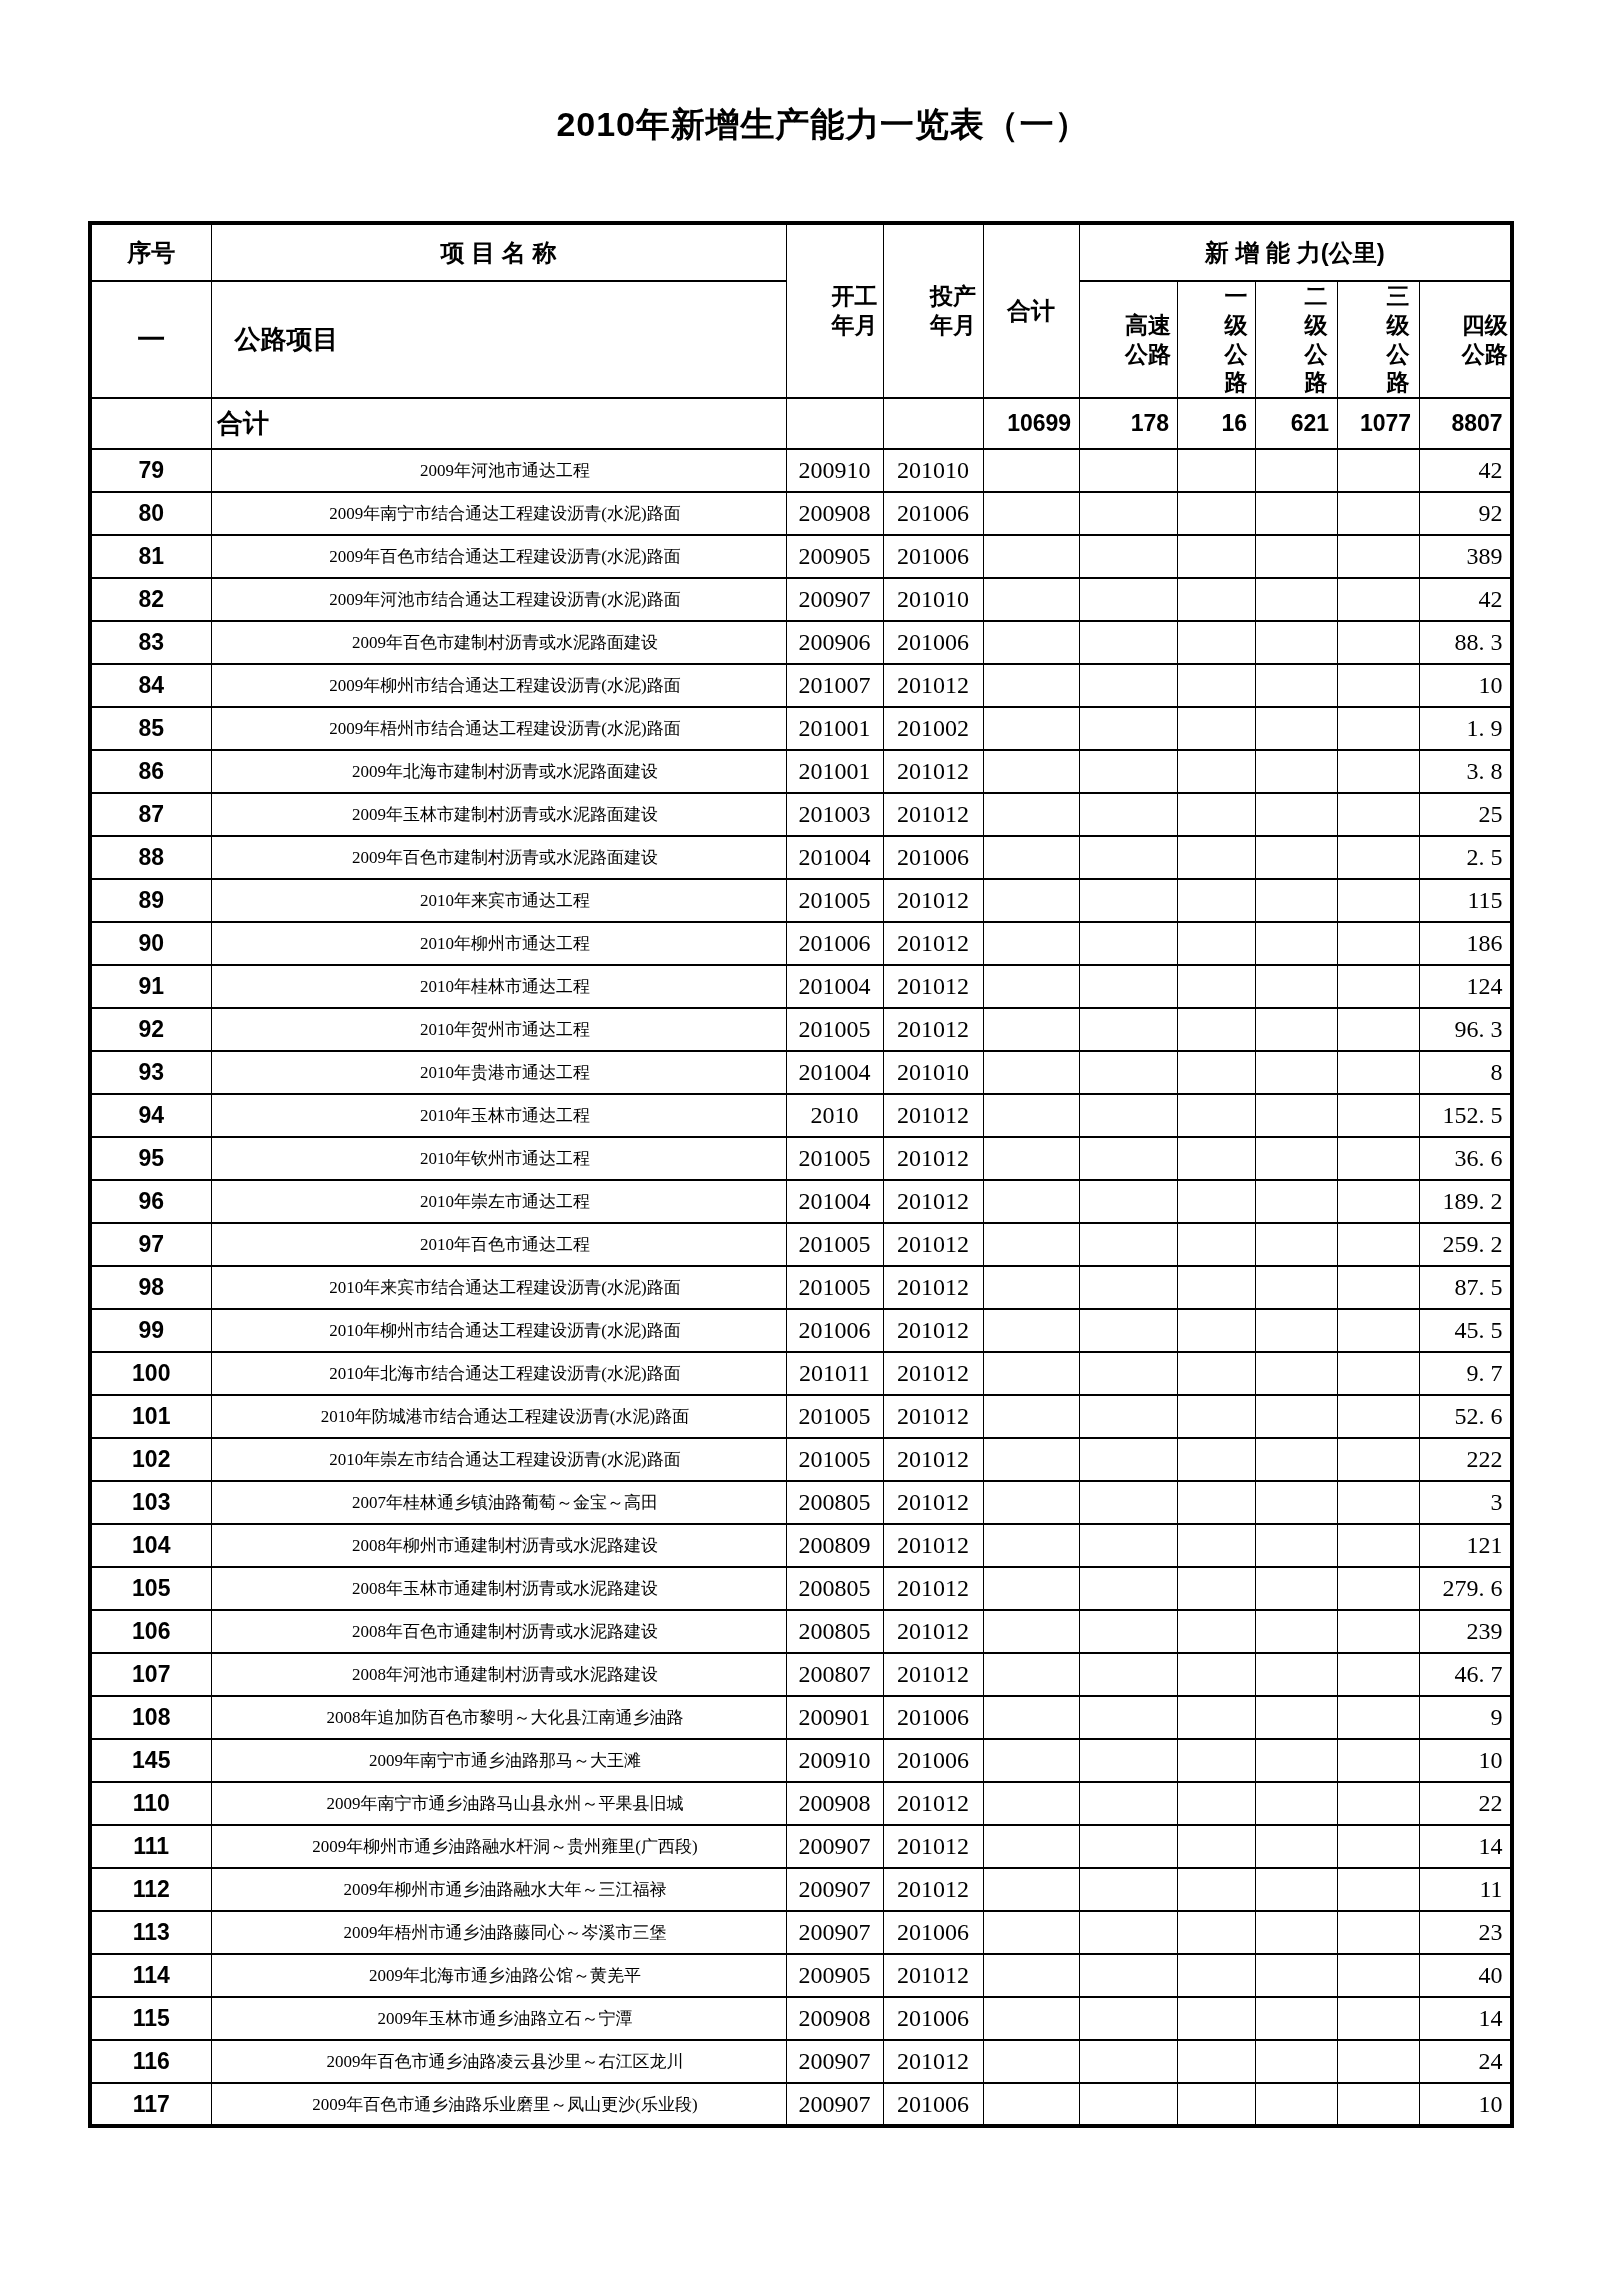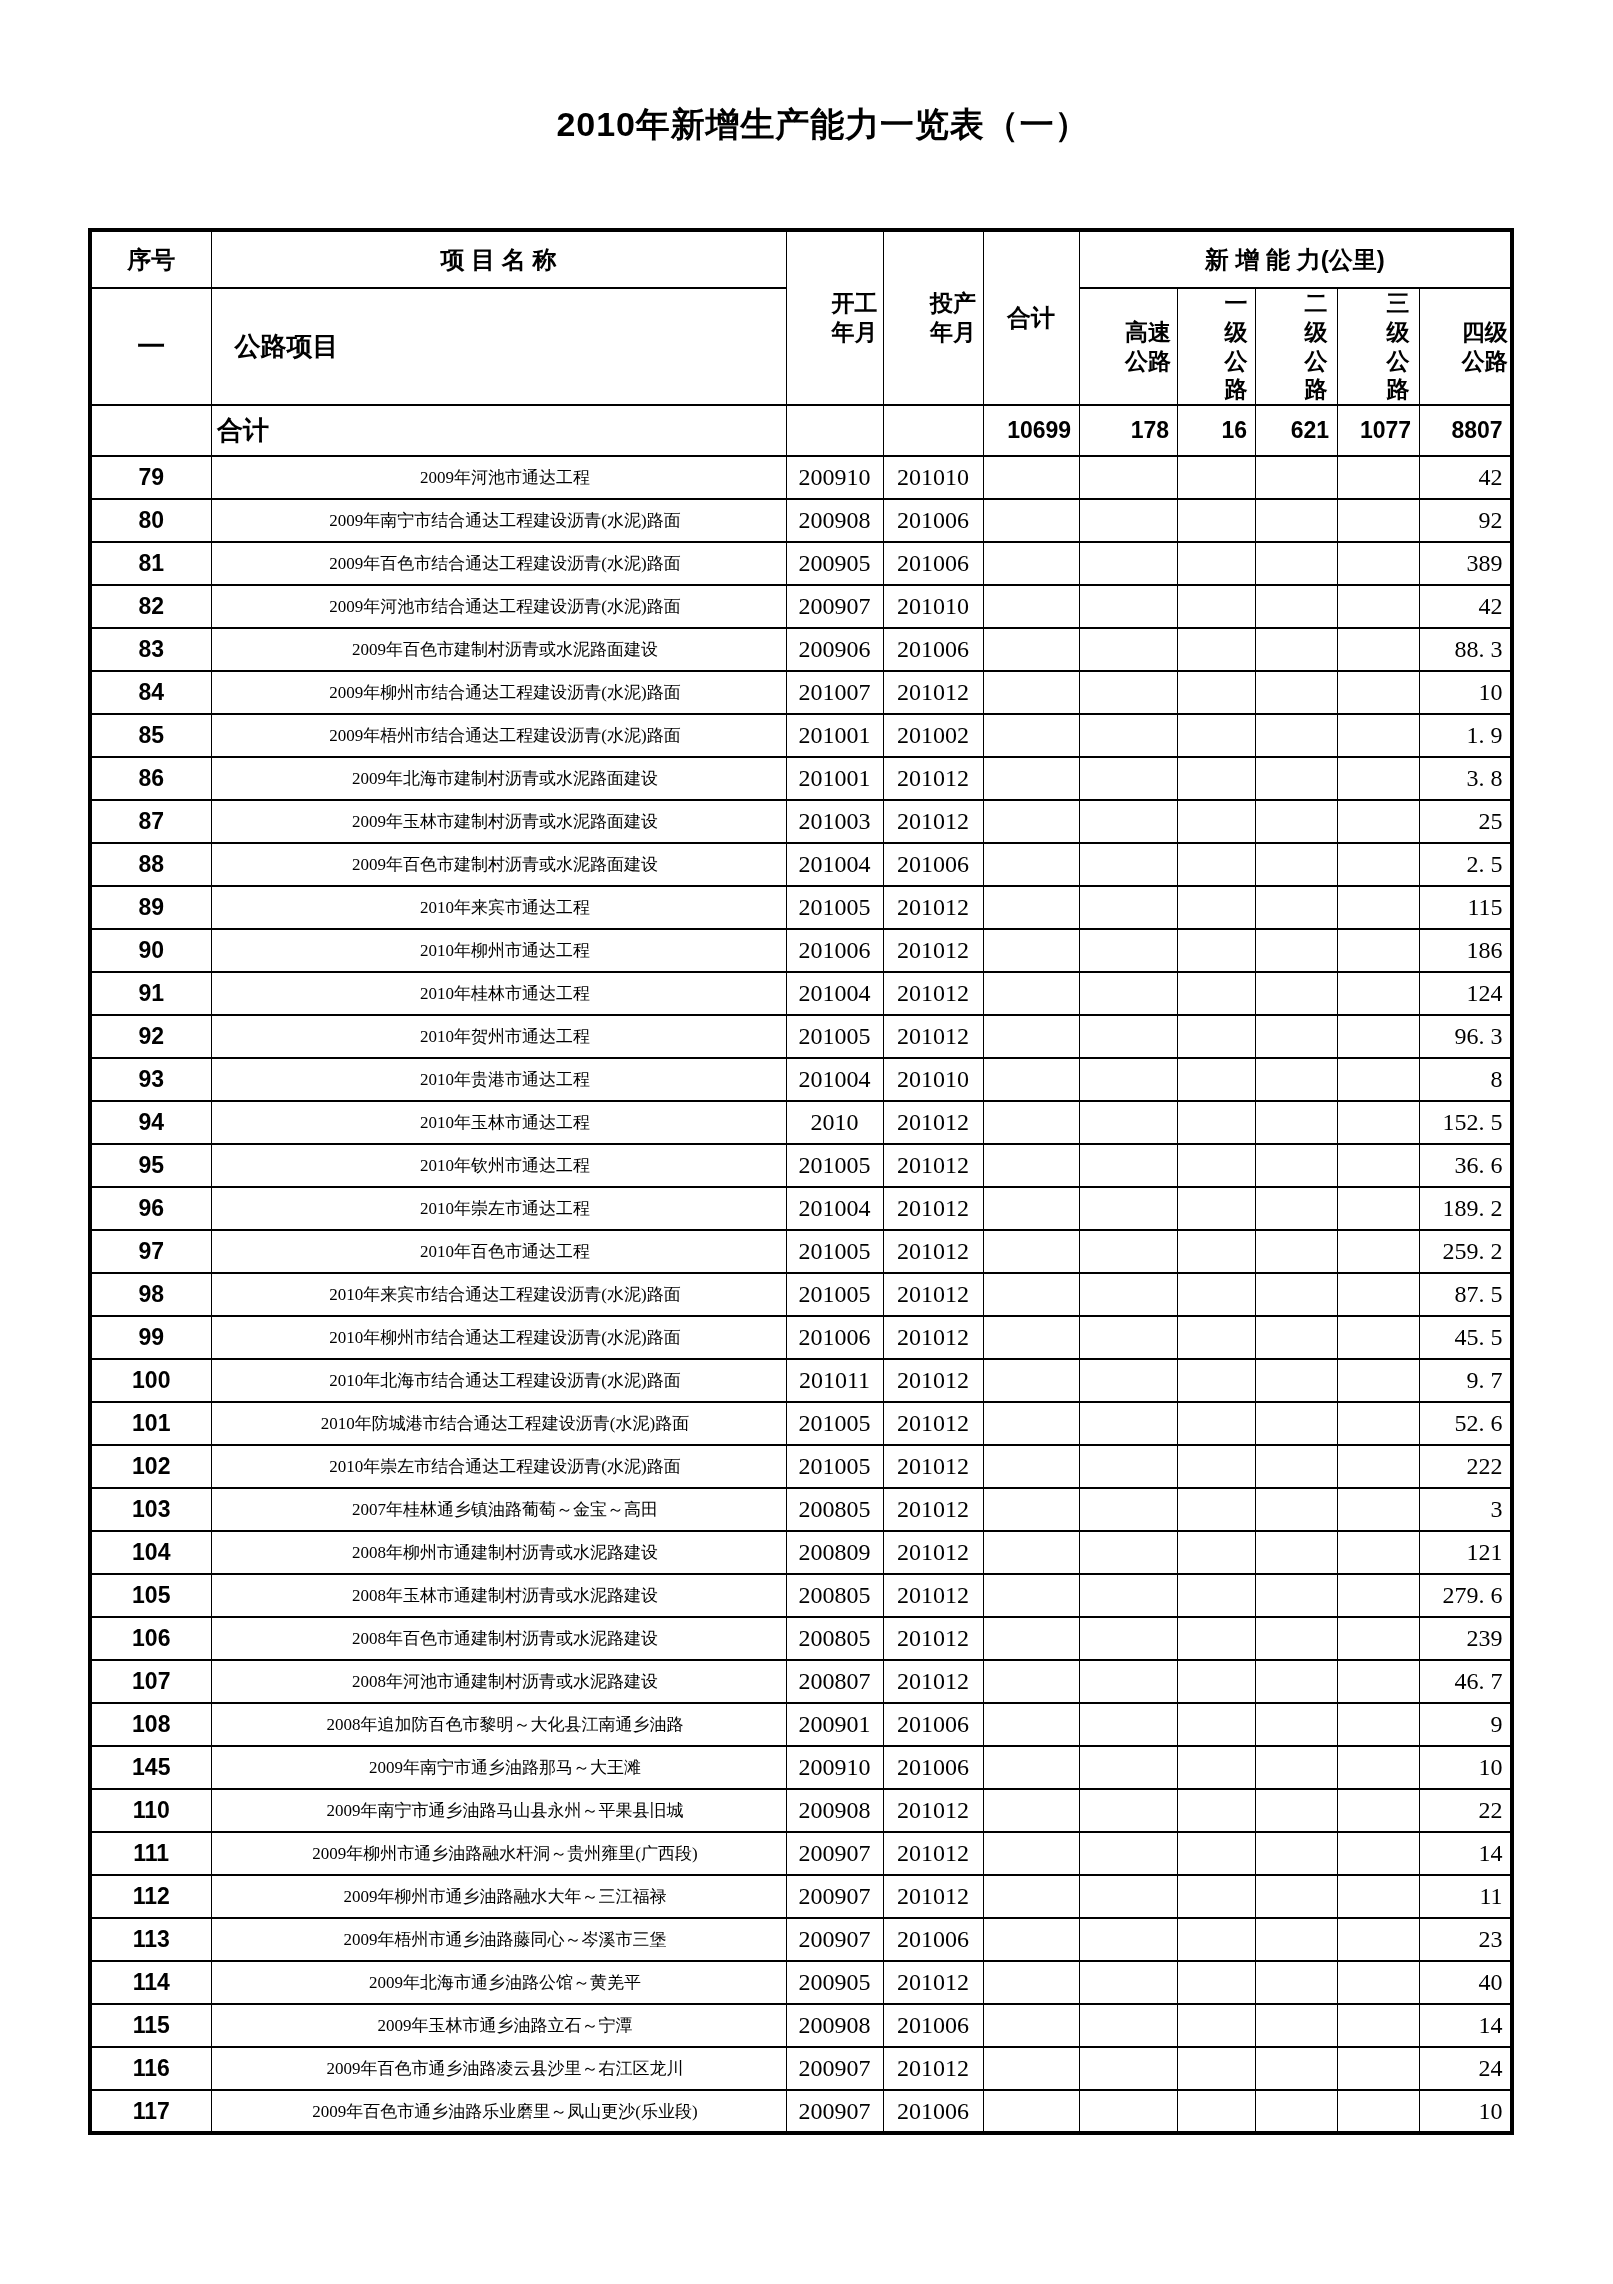--- a/index.html
+++ b/index.html
@@ -6,21 +6,21 @@
   body{
     width:1614px;height:2285px;background:#ffffff;position:relative;
     font-family:"Liberation Serif","DejaVu Serif",serif;color:#000;
   }
   .title{
     position:absolute;top:102px;left:16px;width:100%;text-align:center;
     font-family:"Liberation Sans","DejaVu Sans",sans-serif;
     font-weight:bold;font-size:34px;letter-spacing:0.9px;
   }
   table.cap{
-    position:absolute;top:228px;left:88px;width:1422px;
+    position:absolute;top:221px;left:88px;width:1422px;
     border-collapse:collapse;table-layout:fixed;
     border:4.6px solid #000;
   }
   th,td{
     border:1.9px solid #000;border-top-width:2.8px;border-bottom-width:2.8px;
     padding:0;overflow:hidden;vertical-align:middle;
   }
   thead tr.h1{height:58px;}
   thead tr.h2{height:105px;}
   tr.total-row{height:51px;}

